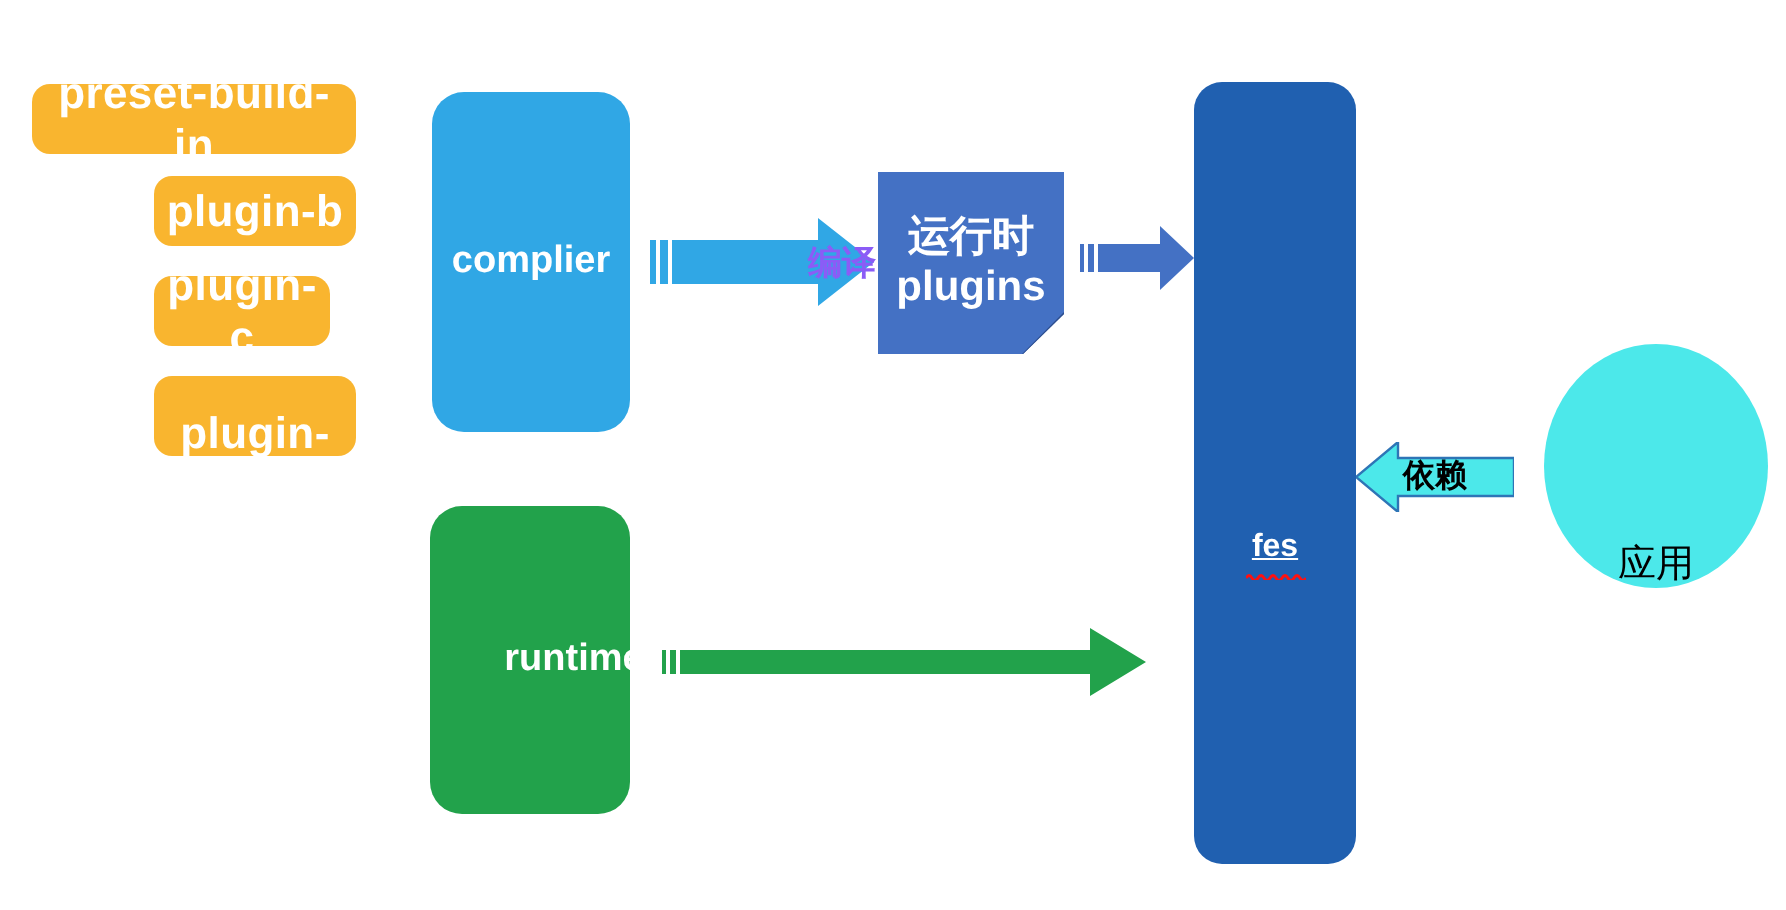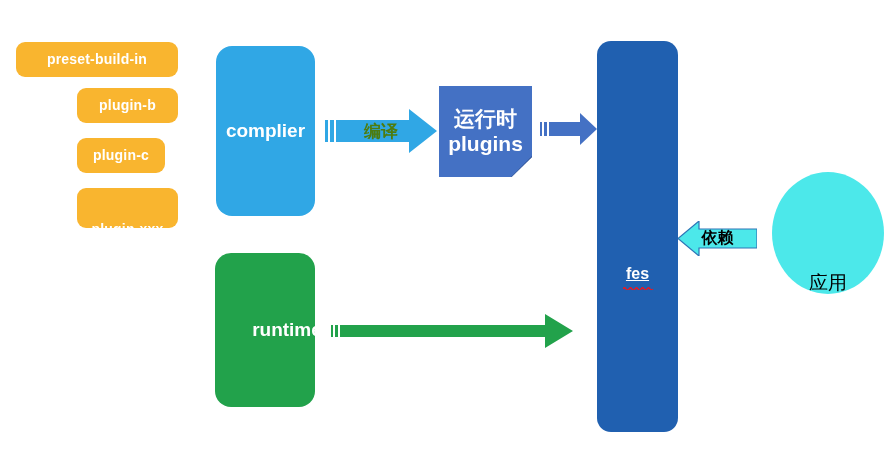--- a/index.html
+++ b/index.html
@@ -25,21 +25,21 @@
     justify-content: center;
     text-align: center;
     color: #ffffff;
     line-height: 1.15;
   }
 
   
   .chip {
     background: #F9B52F;
     border-radius: 9px;
-    font-size: 14px;
+    font-size: 22px;
     font-weight: 600;
     letter-spacing: .2px;
     padding: 0 6px;
   }
   #chip-preset { left: 16px;  top: 42px;  width: 162px; height: 35px; }
   #chip-b      { left: 77px;  top: 88px;  width: 101px; height: 35px; }
   #chip-c      { left: 77px;  top: 138px; width: 88px; height: 35px; }
   #chip-xxx    { left: 77px;  top: 188px; width: 101px; height: 40px; }
   #chip-xxx .chip-text { display: block; margin-top: 42px; }
 
@@ -126,21 +126,21 @@
   .arrow-label {
     position: absolute;
     width: 100%;
     text-align: center;
     font-size: 17px;
     font-weight: 700;
     pointer-events: none;
   }
 
   #arrow-compile { left: 325px; top: 109px; width: 112px; height: 44px; }
-  #arrow-compile .arrow-label { top: 11px; color: #4d7c0f; }
+  #arrow-compile .arrow-label { top: 11px; color: #8b5cf6; padding-left: 40px; }
 
   #arrow-plugins-fes { left: 540px; top: 113px; width: 57px; height: 32px; }
 
   #arrow-runtime { left: 331px; top: 314px; width: 242px; height: 34px; }
 
   #arrow-depend { left: 678px; top: 221px; width: 79px; height: 35px; }
   #arrow-depend .arrow-label { top: 7px; color: #000000; font-size: 16px; }
 
   .arrow-svg { display: block; width: 100%; height: 100%; }
 </style>

